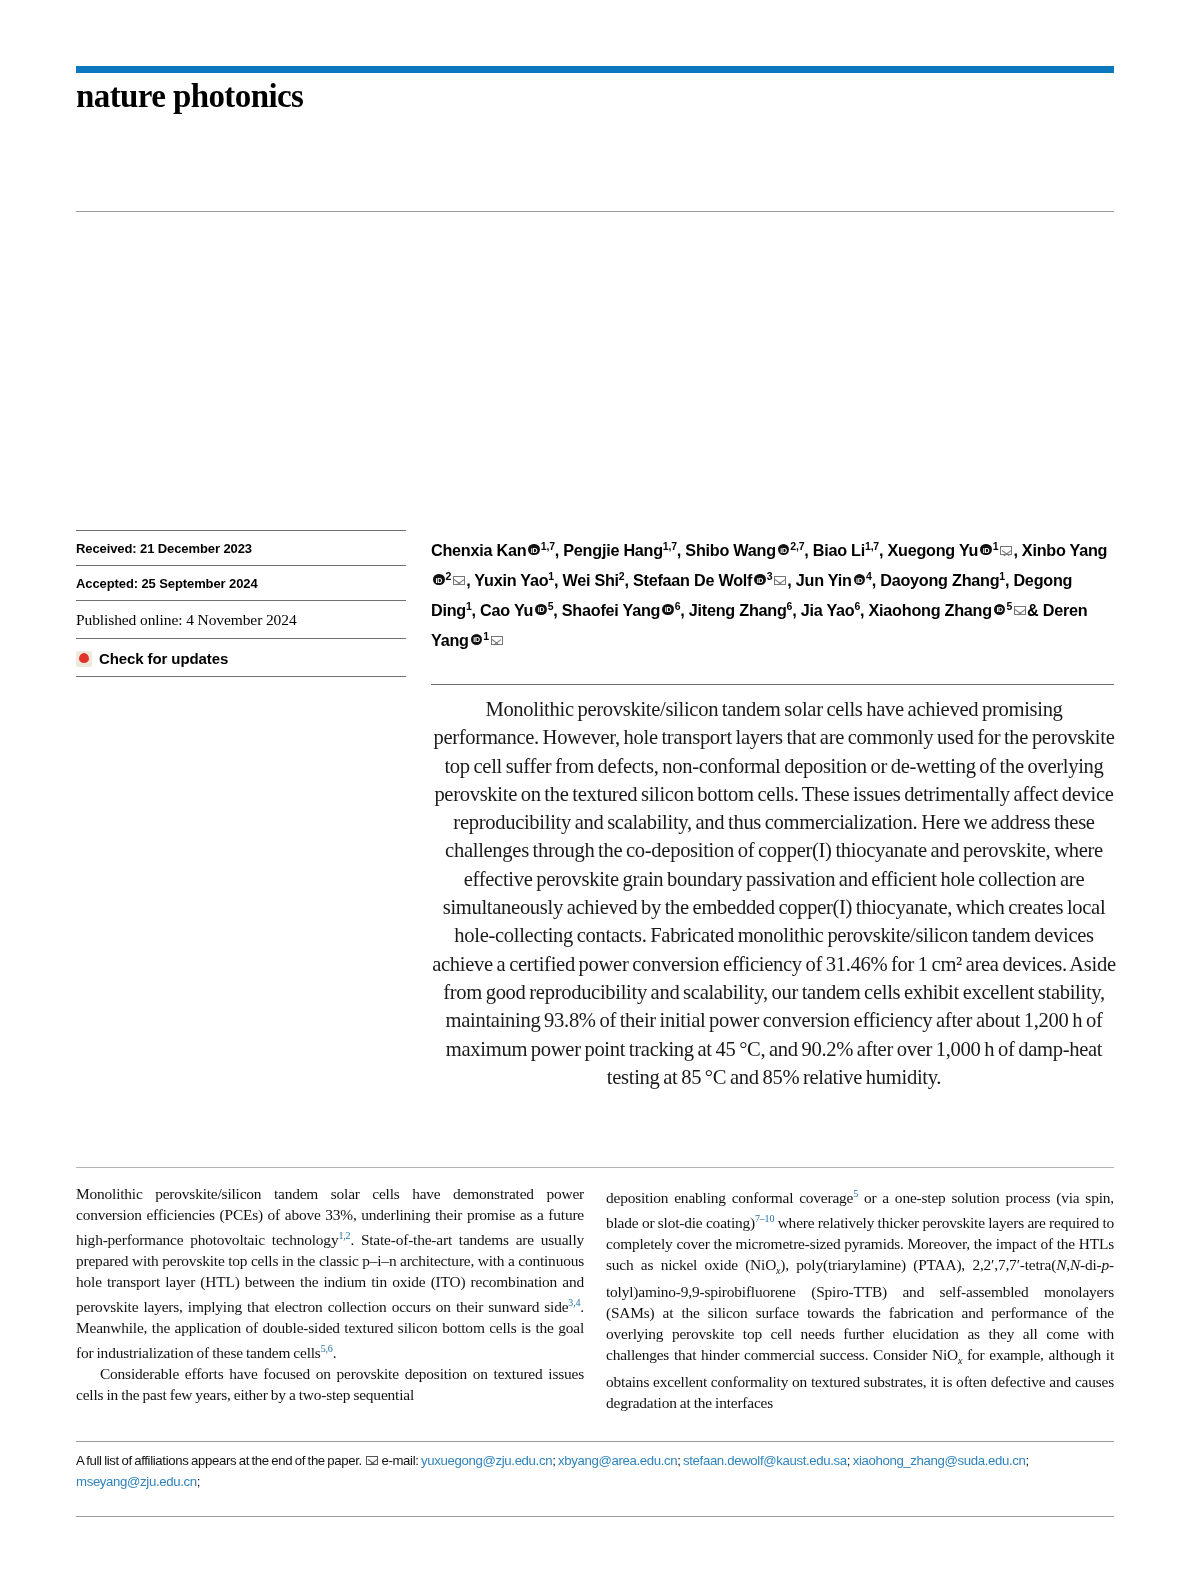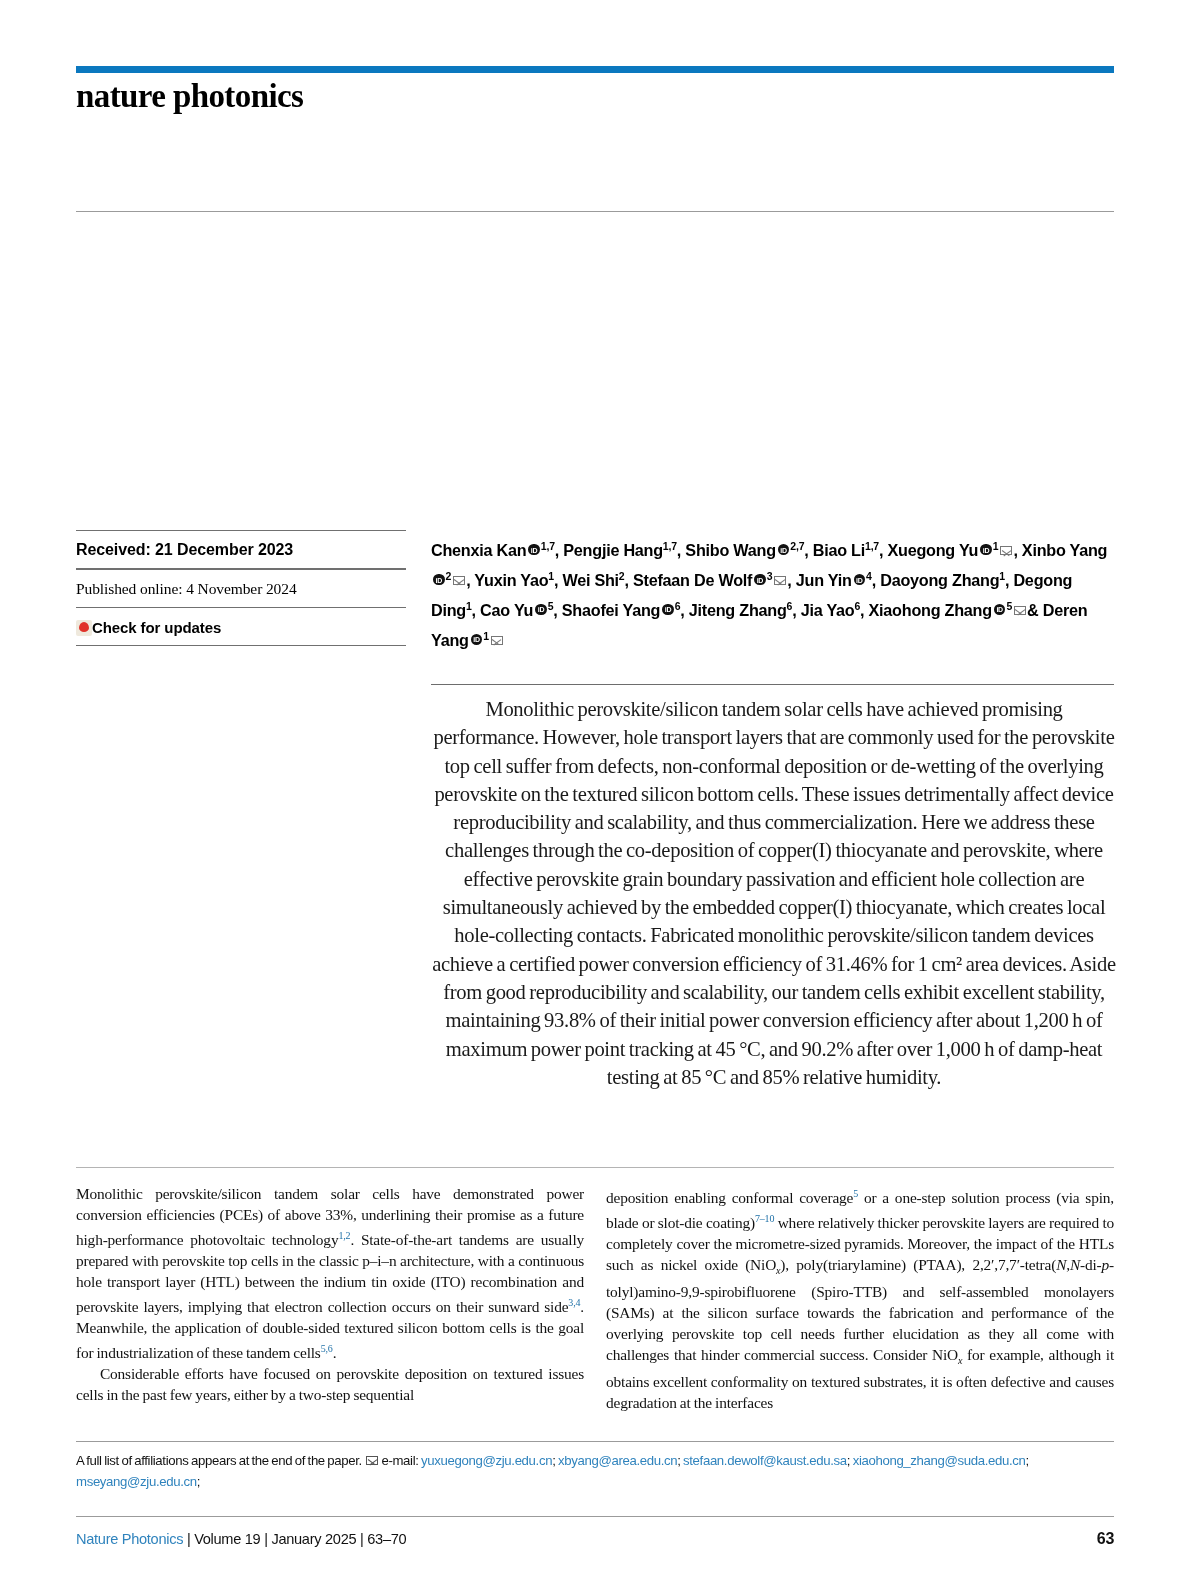--- a/index.html
+++ b/index.html
@@ -108,37 +108,38 @@
     top: 530px;
     width: 330px;
   }
   .meta .line {
     height: 1px;
     background: #707070;
     width: 330px;
   }
   .meta .row {
     font-family: "Liberation Sans", sans-serif;
-    font-size: 16px;
+    font-size: 13px;
     font-weight: 700;
     color: #000;
     padding: 10px 0 9px 0;
     letter-spacing: -0.1px;
   }
   .meta .row.serif {
     font-family: "Liberation Serif", serif;
     font-weight: 400;
     font-size: 15.5px;
   }
   .meta .row.updates {
     font-family: "Liberation Sans", sans-serif;
     font-weight: 700;
     font-size: 15px;
     display: flex;
     align-items: center;
+    gap: 7px;
     padding-top: 11px;
   }
   .cfu-icon {
     display: inline-block;
     width: 16px;
     height: 16px;
     border-radius: 2px;
     background: #efe9dd;
     position: relative;
     flex: 0 0 auto;
@@ -346,20 +347,21 @@
     <div class="brand-rule"></div>
     <div class="masthead">nature photonics</div>
 
     <div class="hr-thin" style="top:211px;"></div>
 
 
     <div class="meta">
       <div class="line"></div>
       <div class="row">Received: 21 December 2023</div>
       <div class="line"></div>
+      <div class="row">Accepted: 25 September 2024</div>
       <div class="line"></div>
       <div class="row serif">Published online: 4 November 2024</div>
       <div class="line"></div>
       <div class="row updates">
         <span class="cfu-icon"></span>
         <span>Check for updates</span>
       </div>
       <div class="line"></div>
     </div>
 
@@ -380,21 +382,15 @@
     </div>
 
     <div class="foot-rule"></div>
     <div class="footnote">
       <span>A full list of affiliations appears at the end of the paper.</span>
       <span class="envel-sm"></span><span>e-mail:</span>
       <span id="emails"><a href="#">yuxuegong@zju.edu.cn</a>; <a href="#">xbyang@area.edu.cn</a>; <a href="#">stefaan.dewolf@kaust.edu.sa</a>; <a href="#">xiaohong_zhang@suda.edu.cn</a>; <a href="#">mseyang@zju.edu.cn</a>;</span>
     </div>
 
     <div class="footer-rule"></div>
-    <div class="footer">
-      <div>
-        <span class="journal">Nature Photonics</span><span> | Volume 19 | January 2025 | 63–70</span>
-      </div>
-      <div class="pageno">63</div>
-    </div>
 
   </div>
 </div>
 
 </body></html>

